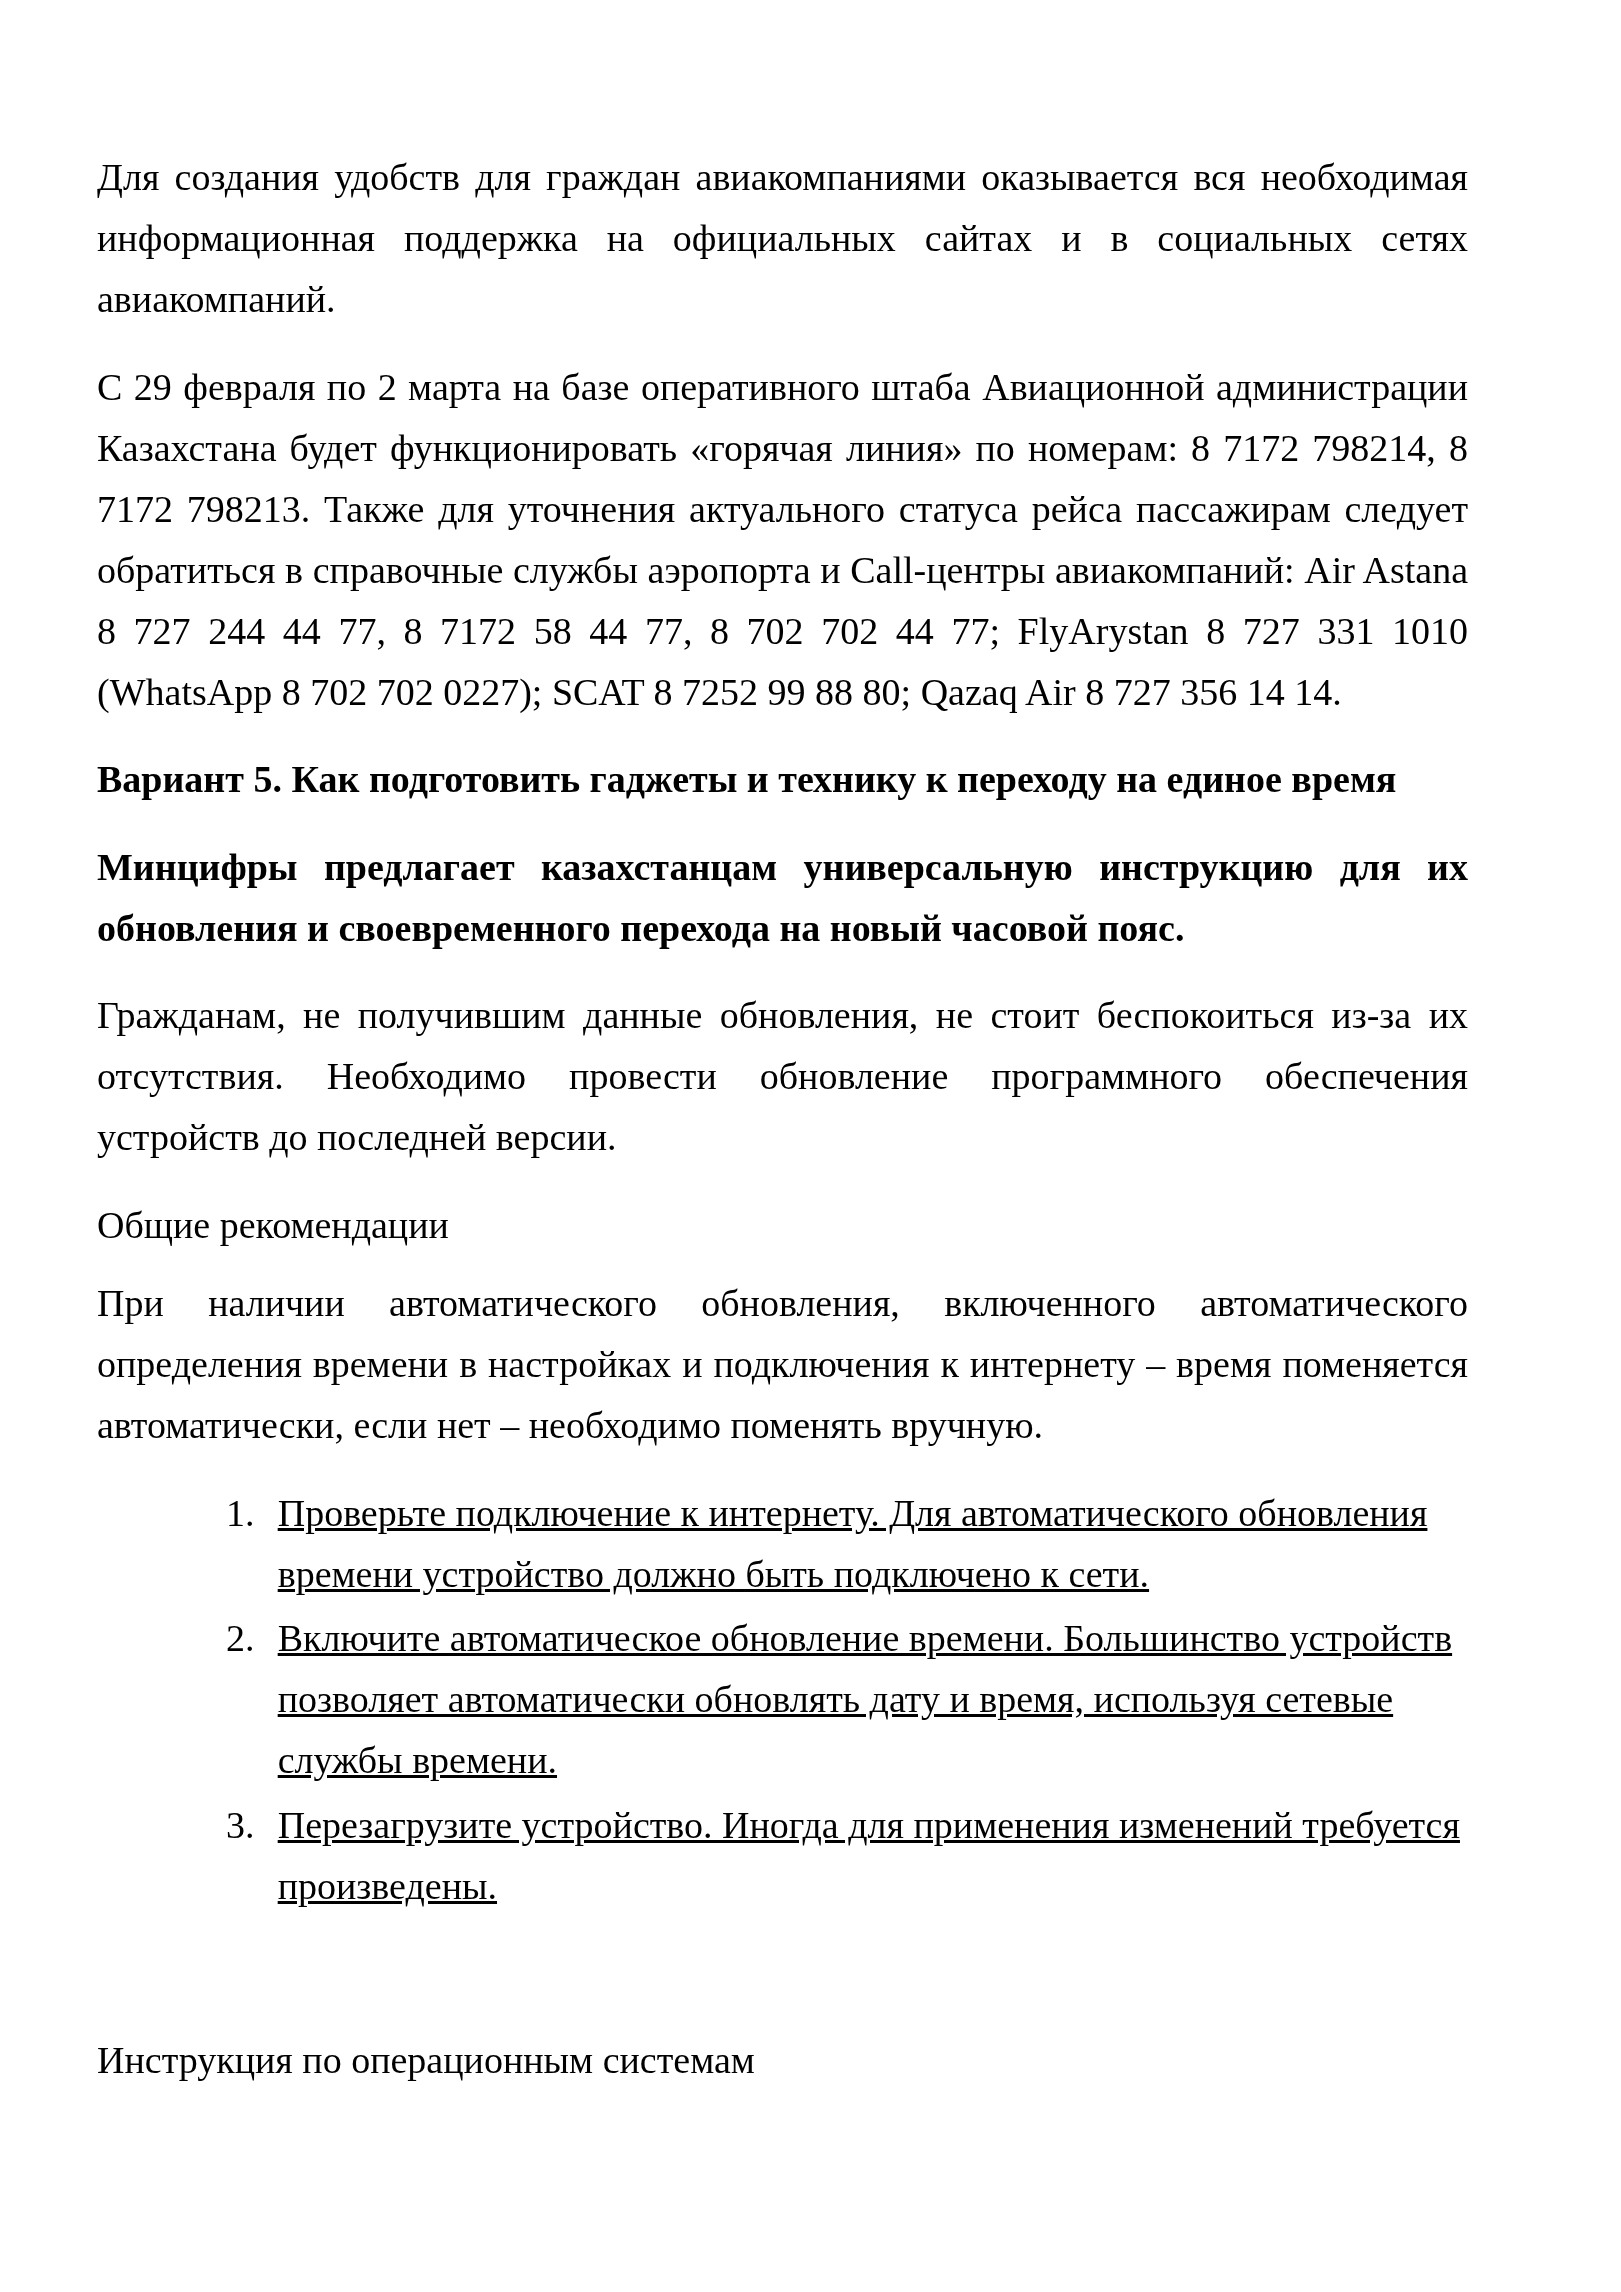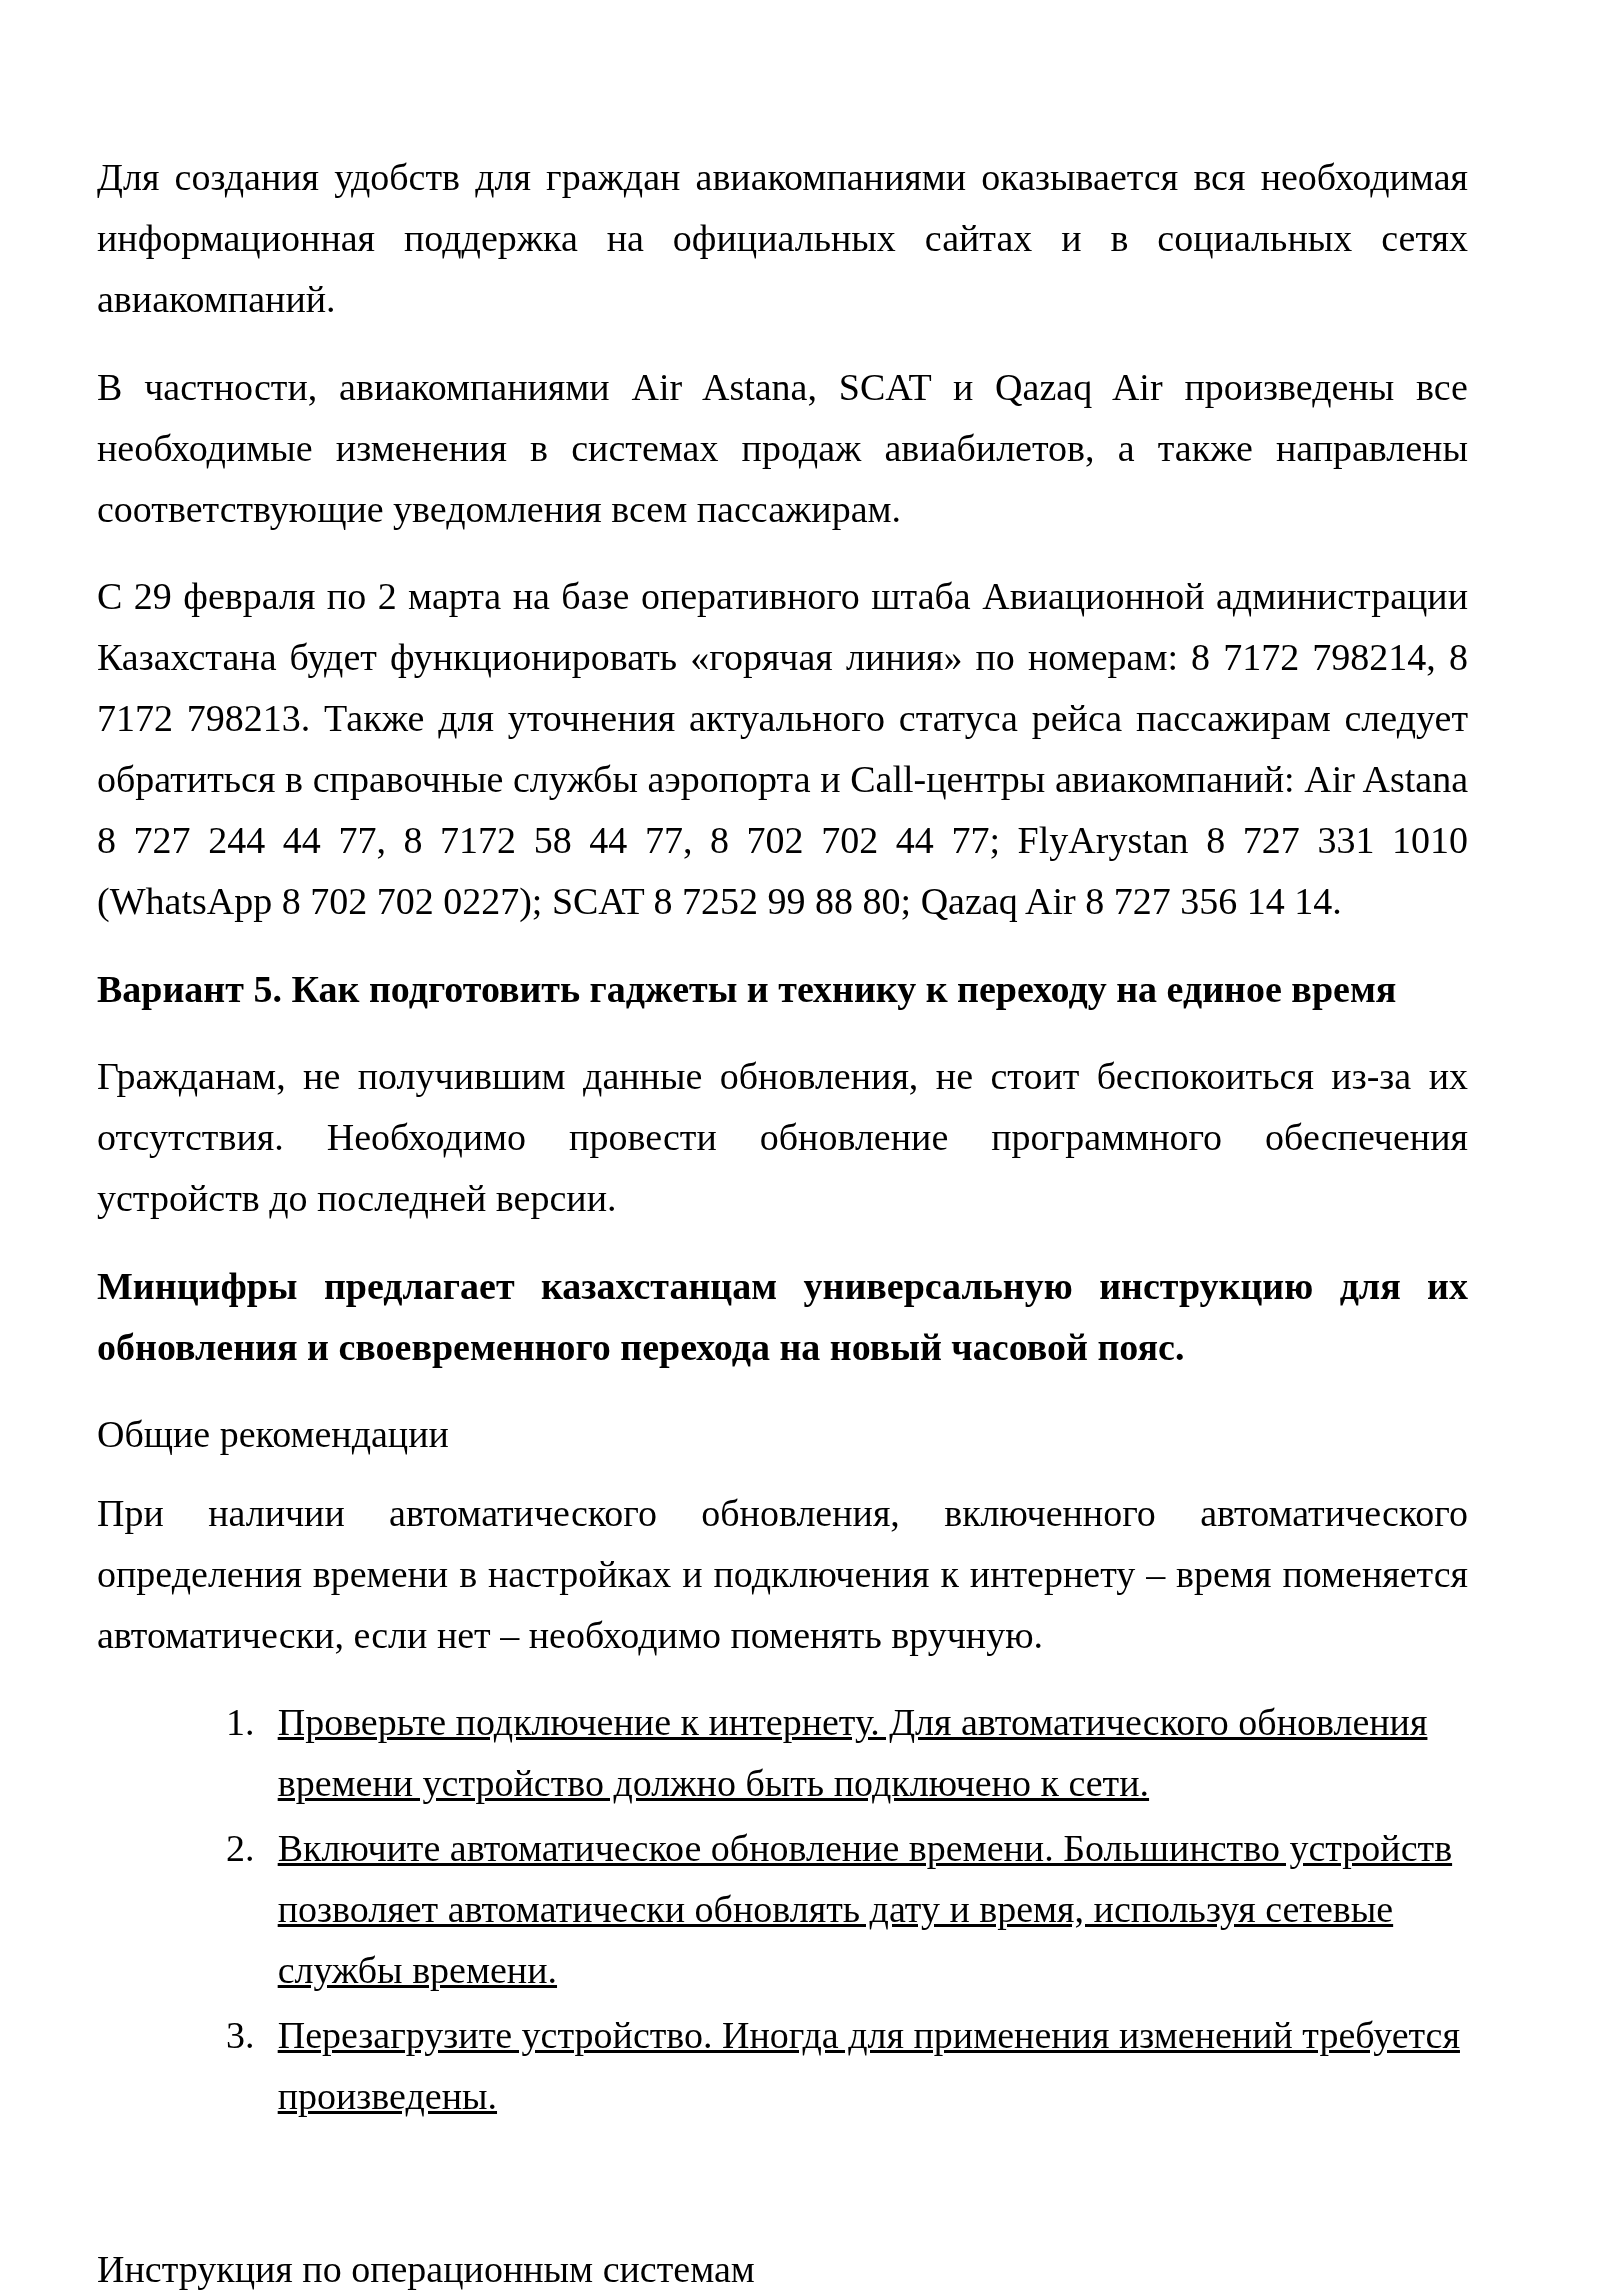--- a/index.html
+++ b/index.html
@@ -37,30 +37,29 @@
   }
   .big-gap { height: 86px; }
 </style>
 </head>
 <body>
 
 <div class="page">
 
   <p class="para just">Для создания удобств для граждан авиакомпаниями оказывается вся необходимая информационная поддержка на официальных сайтах и в социальных сетях авиакомпаний.</p>
 
-  <p class="para just">В частности, авиакомпаниями Air Astana, SCAT и Qazaq Air произведены все необходимые изменения в системах продаж авиабилетов, а также направлены соответствующие уведомления всем пассажирам.</p>
 
   <p class="para just">С 29 февраля по 2 марта на базе оперативного штаба Авиационной администрации Казахстана будет функционировать «горячая линия» по номерам: 8 7172 798214, 8 7172 798213. Также для уточнения актуального статуса рейса пассажирам следует обратиться в справочные службы аэропорта и Call-центры авиакомпаний: Air Astana 8 727 244 44 77, 8 7172 58 44 77, 8 702 702 44 77; FlyArystan 8 727 331 1010 (WhatsApp 8 702 702 0227); SCAT 8 7252 99 88 80; Qazaq Air 8 727 356 14 14.</p>
 
 
   <p class="para just bold">Вариант 5. Как подготовить гаджеты и технику к переходу на единое время</p>
 
+  <p class="para just bold">Минцифры предлагает казахстанцам универсальную инструкцию для их обновления и своевременного перехода на новый часовой пояс.</p>
+
   <p class="para just">Гражданам, не получившим данные обновления, не стоит беспокоиться из-за их отсутствия. Необходимо провести обновление программного обеспечения устройств до последней версии.</p>
-
-  <p class="para just bold">Минцифры предлагает казахстанцам универсальную инструкцию для их обновления и своевременного перехода на новый часовой пояс.</p>
 
   <p class="para rec-title">Общие рекомендации</p>
 
   <p class="para just">При наличии автоматического обновления, включенного автоматического определения времени в настройках и подключения к интернету – время поменяется автоматически, если нет – необходимо поменять вручную.</p>
 
   <ol class="rec-list">
     <li>Проверьте подключение к интернету. Для автоматического обновления времени устройство должно быть подключено к сети.</li>
     <li>Включите автоматическое обновление времени. Большинство устройств позволяет автоматически обновлять дату и время, используя сетевые службы времени.</li>
     <li>Перезагрузите устройство. Иногда для применения изменений требуется произведены.</li>
   </ol>

